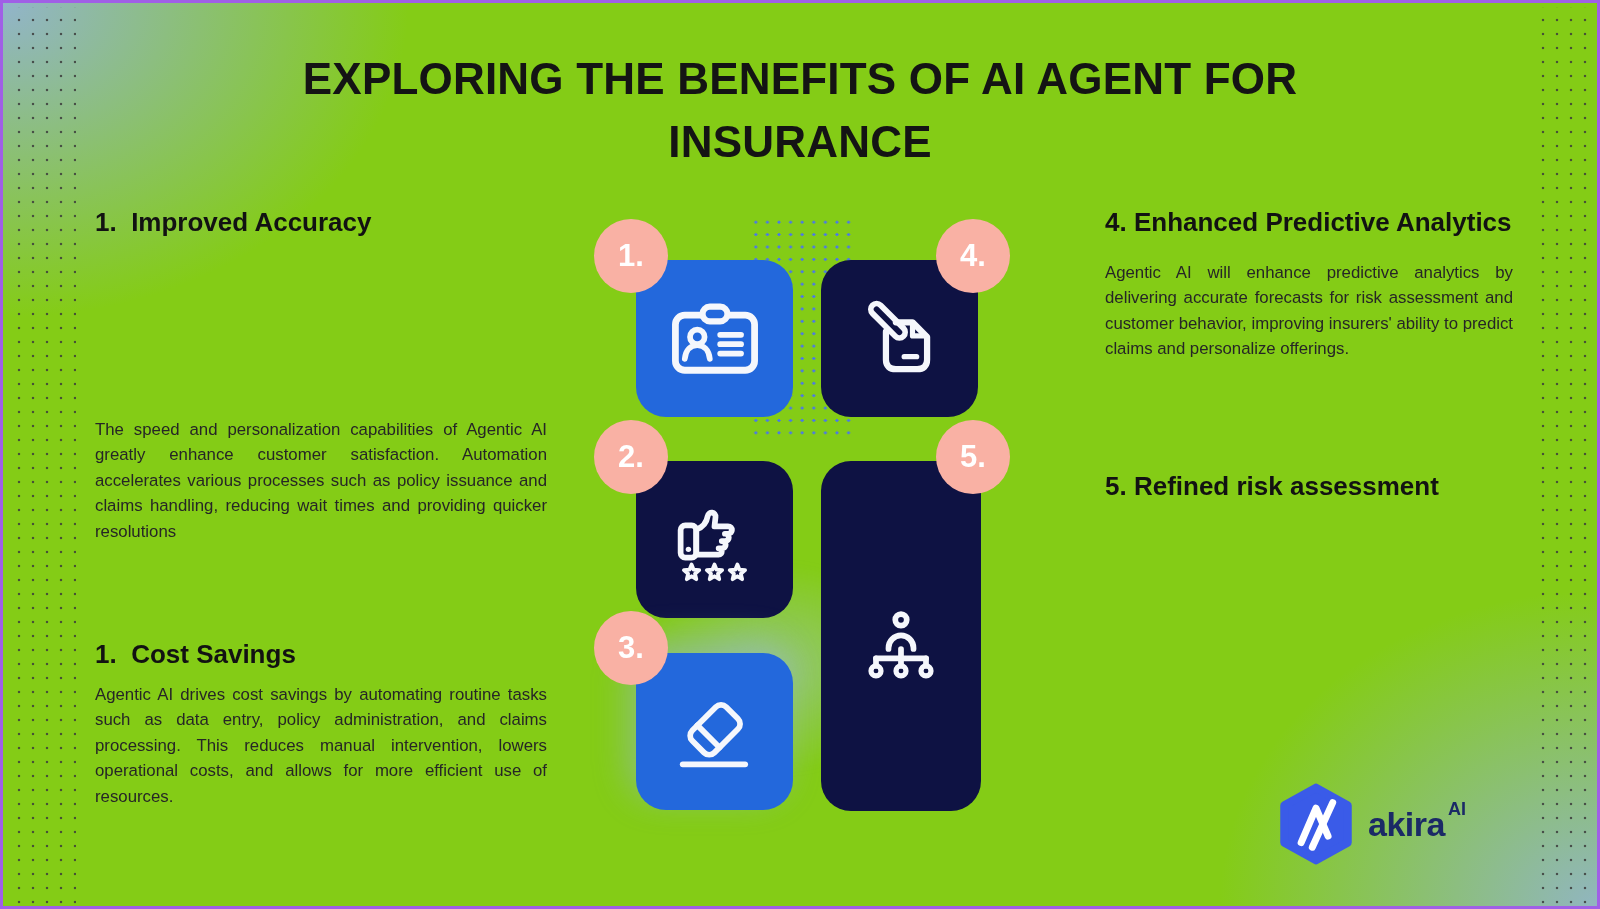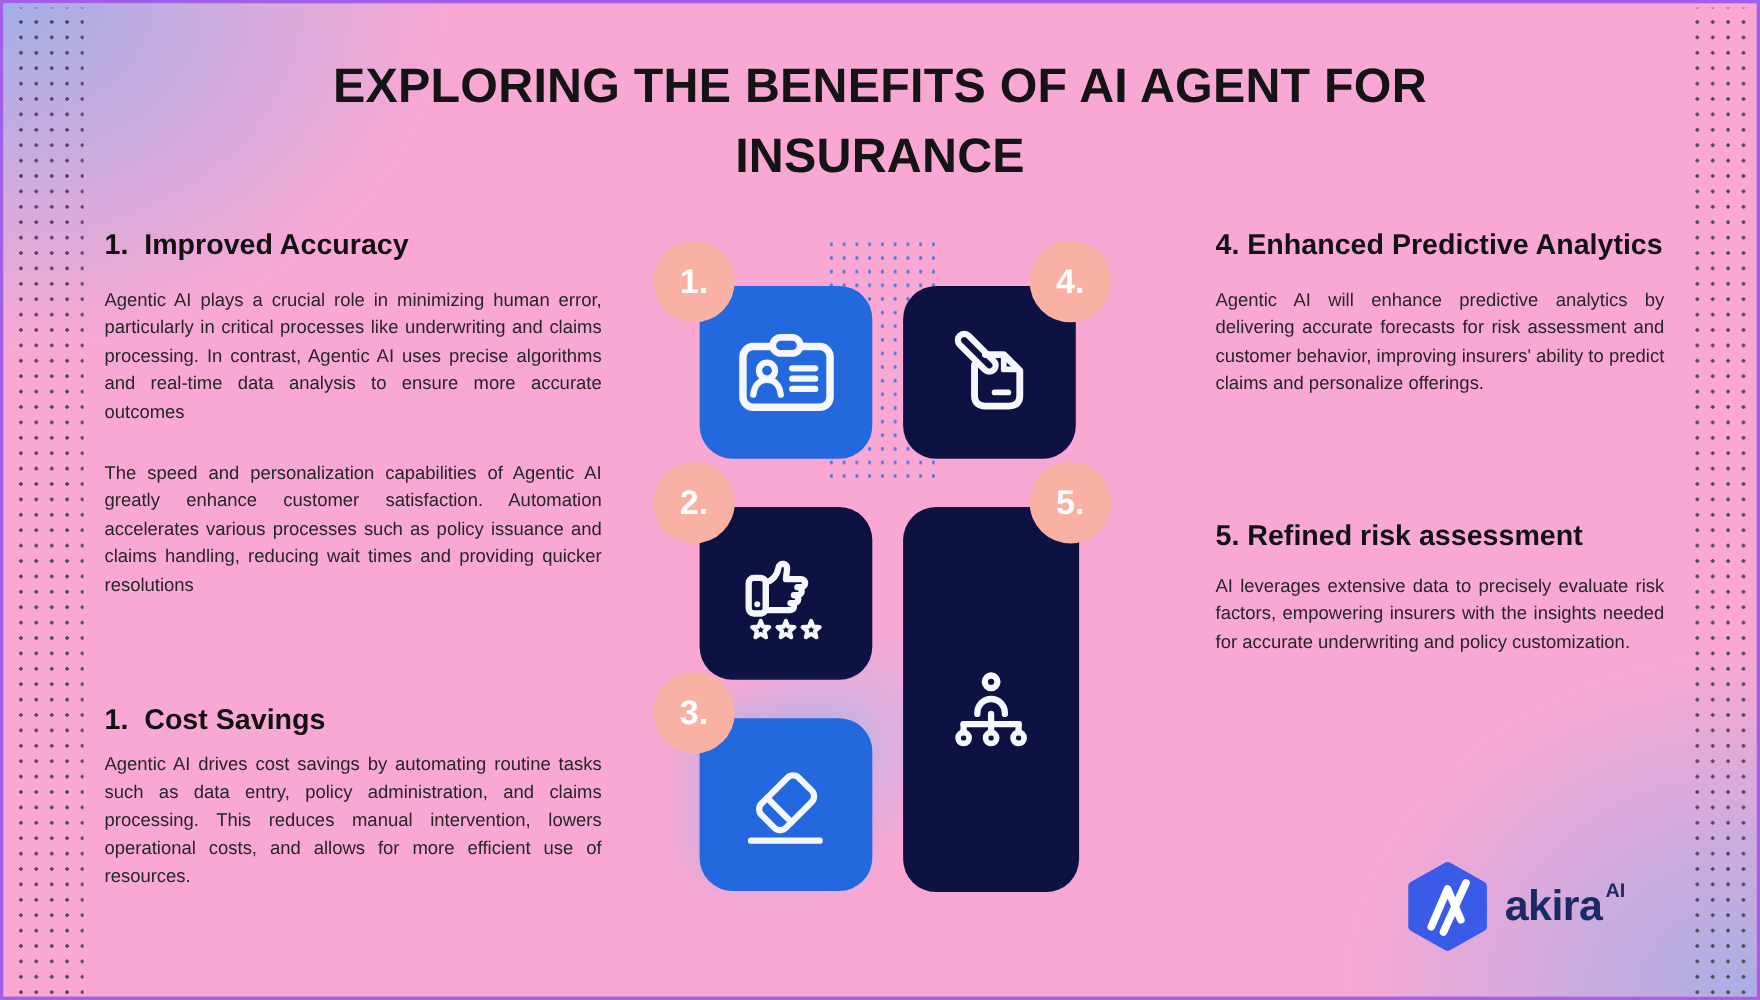--- a/index.html
+++ b/index.html
@@ -1,18 +1,18 @@
 <!DOCTYPE html>
 <html style="--blue-card: #2368DC; --navy-card: #0E1243; --badge-salmon: #F9B1A4; --dots-blue: #4D7BE0; --dots-dark: #3C3C3C; --border-purple: #A05FE6; --logo-blue: #3A5BE8; --logo-navy: #1B2A66; --title-text: #141414;"><head>
 <meta charset="utf-8">
 <style>
   html,body{margin:0;padding:0;background:#e8e8ee;}
   .page{
     position:relative;width:1600px;height:909px;margin:0 auto;
-    background:#f9a8d4;border:3px solid var(--border-purple,#a05fe6);
+    background:#84cc16;border:3px solid var(--border-purple,#a05fe6);
     box-sizing:border-box;overflow:hidden;
     font-family:"Liberation Sans",sans-serif;
     text-decoration:underline;
   }
   
   .blob-tl{position:absolute;left:0;top:0;width:580px;height:450px;z-index:0;
     background:radial-gradient(ellipse 580px 450px at 0 0, rgba(148,176,234,.85), rgba(148,176,234,0) 70%);}
   .blob-br{position:absolute;right:0;bottom:0;width:540px;height:450px;z-index:0;
     background:radial-gradient(ellipse 540px 450px at 100% 100%, rgba(148,176,234,.8), rgba(148,176,234,0) 70%);}
   .blob-center{position:absolute;left:640px;top:560px;width:270px;height:210px;z-index:0;
@@ -58,21 +58,21 @@
     background:var(--badge-salmon,#f9b1a4);color:#ffffff;font-size:31px;font-weight:700;
     display:flex;align-items:center;justify-content:center;}
   .circle-1{left:591px;top:216px;}
   .circle-2{left:591px;top:417px;}
   .circle-3{left:591px;top:608px;}
   .circle-4{left:933px;top:216px;}
   .circle-5{left:933px;top:417px;}
   
   .logo{position:absolute;left:1274px;top:780px;display:flex;align-items:center;z-index:2;}
   .logo-hex{width:78px;height:82px;}
-  .logo-word{font-size:39px;font-weight:800;color:var(--logo-navy,#1b2a66);letter-spacing:-0.5px;margin-left:13px;}
+  .logo-word{font-size:34px;font-weight:800;color:var(--logo-navy,#1b2a66);letter-spacing:-0.5px;margin-left:13px;}
   .logo-sup{display:inline-block;font-size:18px;font-weight:800;color:var(--logo-navy,#1b2a66);
     transform:translateY(-15px);margin-left:3px;letter-spacing:0;}
 </style>
 </head>
 <body>
 
 <div class="page">
 
   <div class="blob-tl"></div>
   <div class="blob-br"></div>
@@ -82,37 +82,35 @@
   <div class="dots-strip dots-right"></div>
   <div class="dots-center"></div>
 
   <div class="title">
     <div>EXPLORING THE BENEFITS OF AI AGENT FOR</div>
     <div>INSURANCE</div>
   </div>
 
   <div class="sec sec1">
     <h3 class="sec-heading">1.  Improved Accuracy</h3>
-    <p class="sec-body">Agentic AI plays a crucial role in minimizing human error, particularly in critical processes like underwriting and claims processing. In contrast, Agentic AI uses precise algorithms and real-time data analysis to ensure more accurate outcomes</p>
   </div>
   <div class="sec sec2">
     <p class="sec-body">The speed and personalization capabilities of Agentic AI greatly enhance customer satisfaction. Automation accelerates various processes such as policy issuance and claims handling, reducing wait times and providing quicker resolutions</p>
   </div>
   <div class="sec sec3">
     <h3 class="sec-heading">1.  Cost Savings</h3>
     <p class="sec-body">Agentic AI drives cost savings by automating routine tasks such as data entry, policy administration, and claims processing. This reduces manual intervention, lowers operational costs, and allows for more efficient use of resources.</p>
   </div>
 
   <div class="sec sec4">
     <h3 class="sec-heading">4. Enhanced Predictive Analytics</h3>
     <p class="sec-body">Agentic AI will enhance predictive analytics by delivering accurate forecasts for risk assessment and customer behavior, improving insurers' ability to predict claims and personalize offerings.</p>
   </div>
   <div class="sec sec5">
     <h3 class="sec-heading">5. Refined risk assessment</h3>
-    <p class="sec-body">AI leverages extensive data to precisely evaluate risk factors, empowering insurers with the insights needed for accurate underwriting and policy customization.</p>
   </div>
 
   <div class="card card-1 blue">
     <span class="icon">
       <svg viewBox="0 0 96 96" fill="none" stroke="currentColor" stroke-linecap="round" stroke-linejoin="round">
         <rect x="10" y="25" width="76" height="53" rx="9" stroke-width="6.5"></rect>
         <rect x="36" y="17" width="24" height="14" rx="7" stroke-width="6" style="fill:var(--blue-card,#2368DC)"></rect>
         <circle cx="31" cy="46" r="7" stroke-width="5.5"></circle>
         <path d="M19 67 c1-9 6-13 12-13 s11 4 12 13" stroke-width="5.5"></path>
         <line x1="53" y1="44" x2="73" y2="44" stroke-width="5.5"></line>

